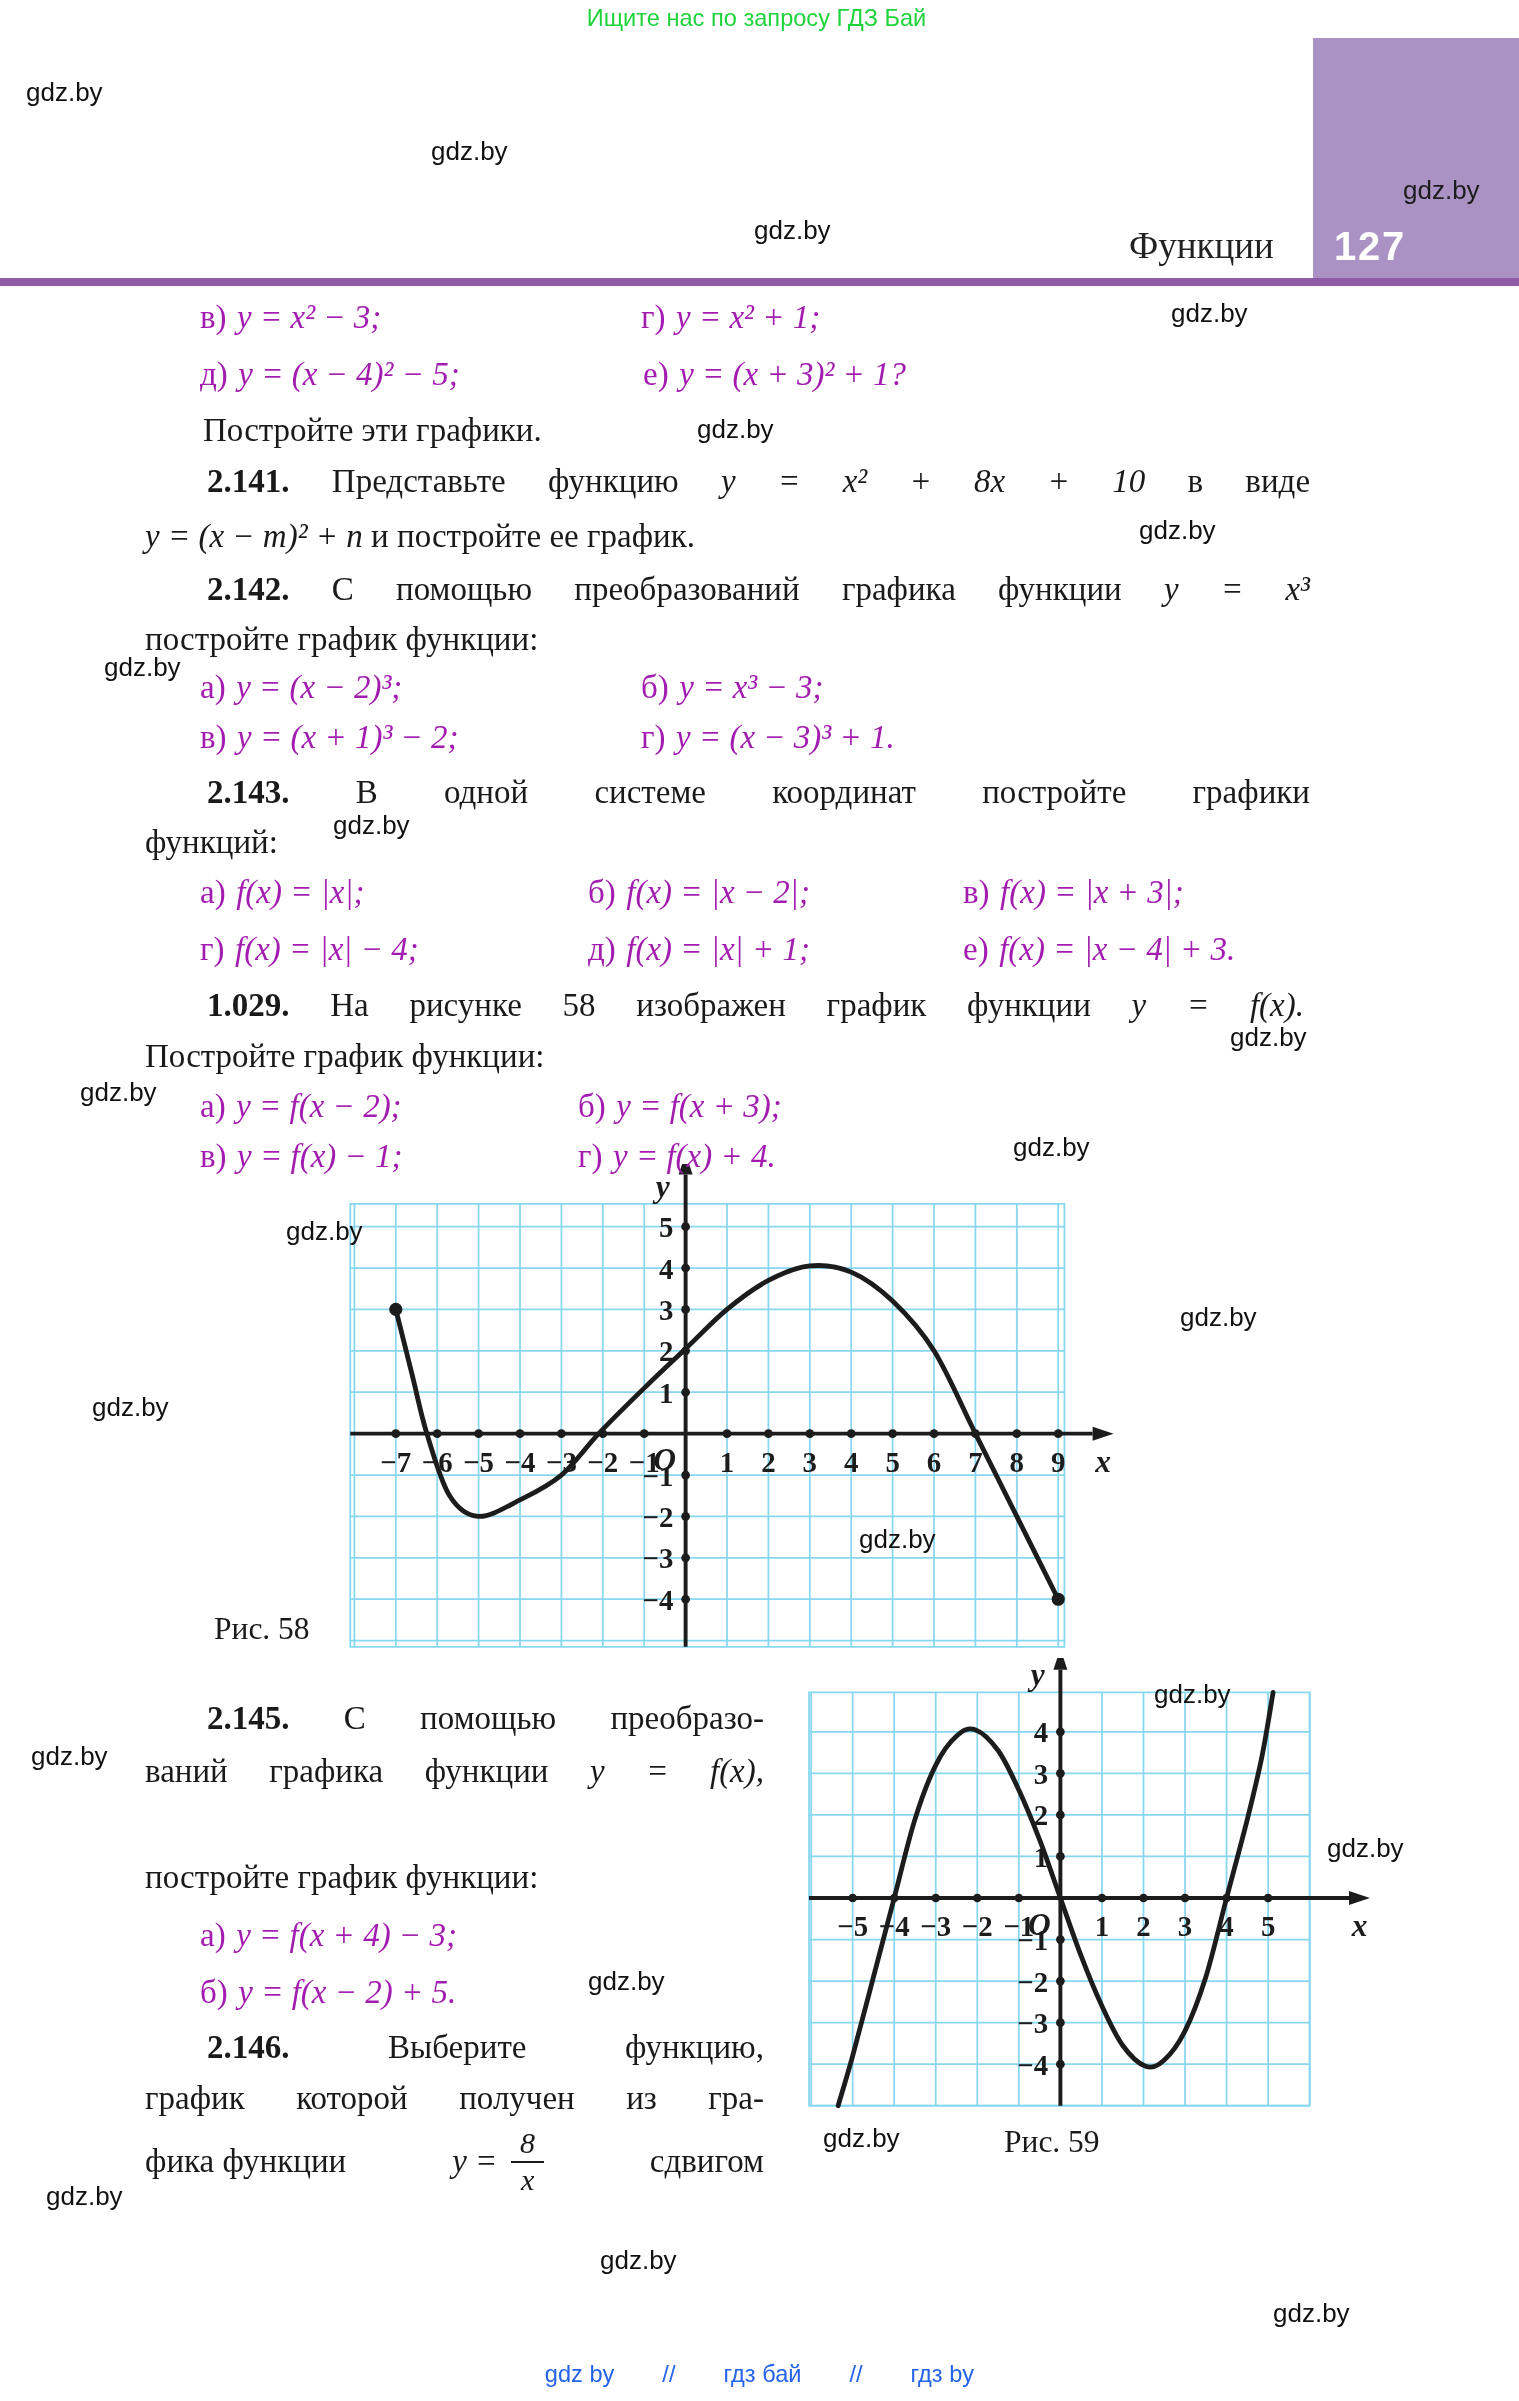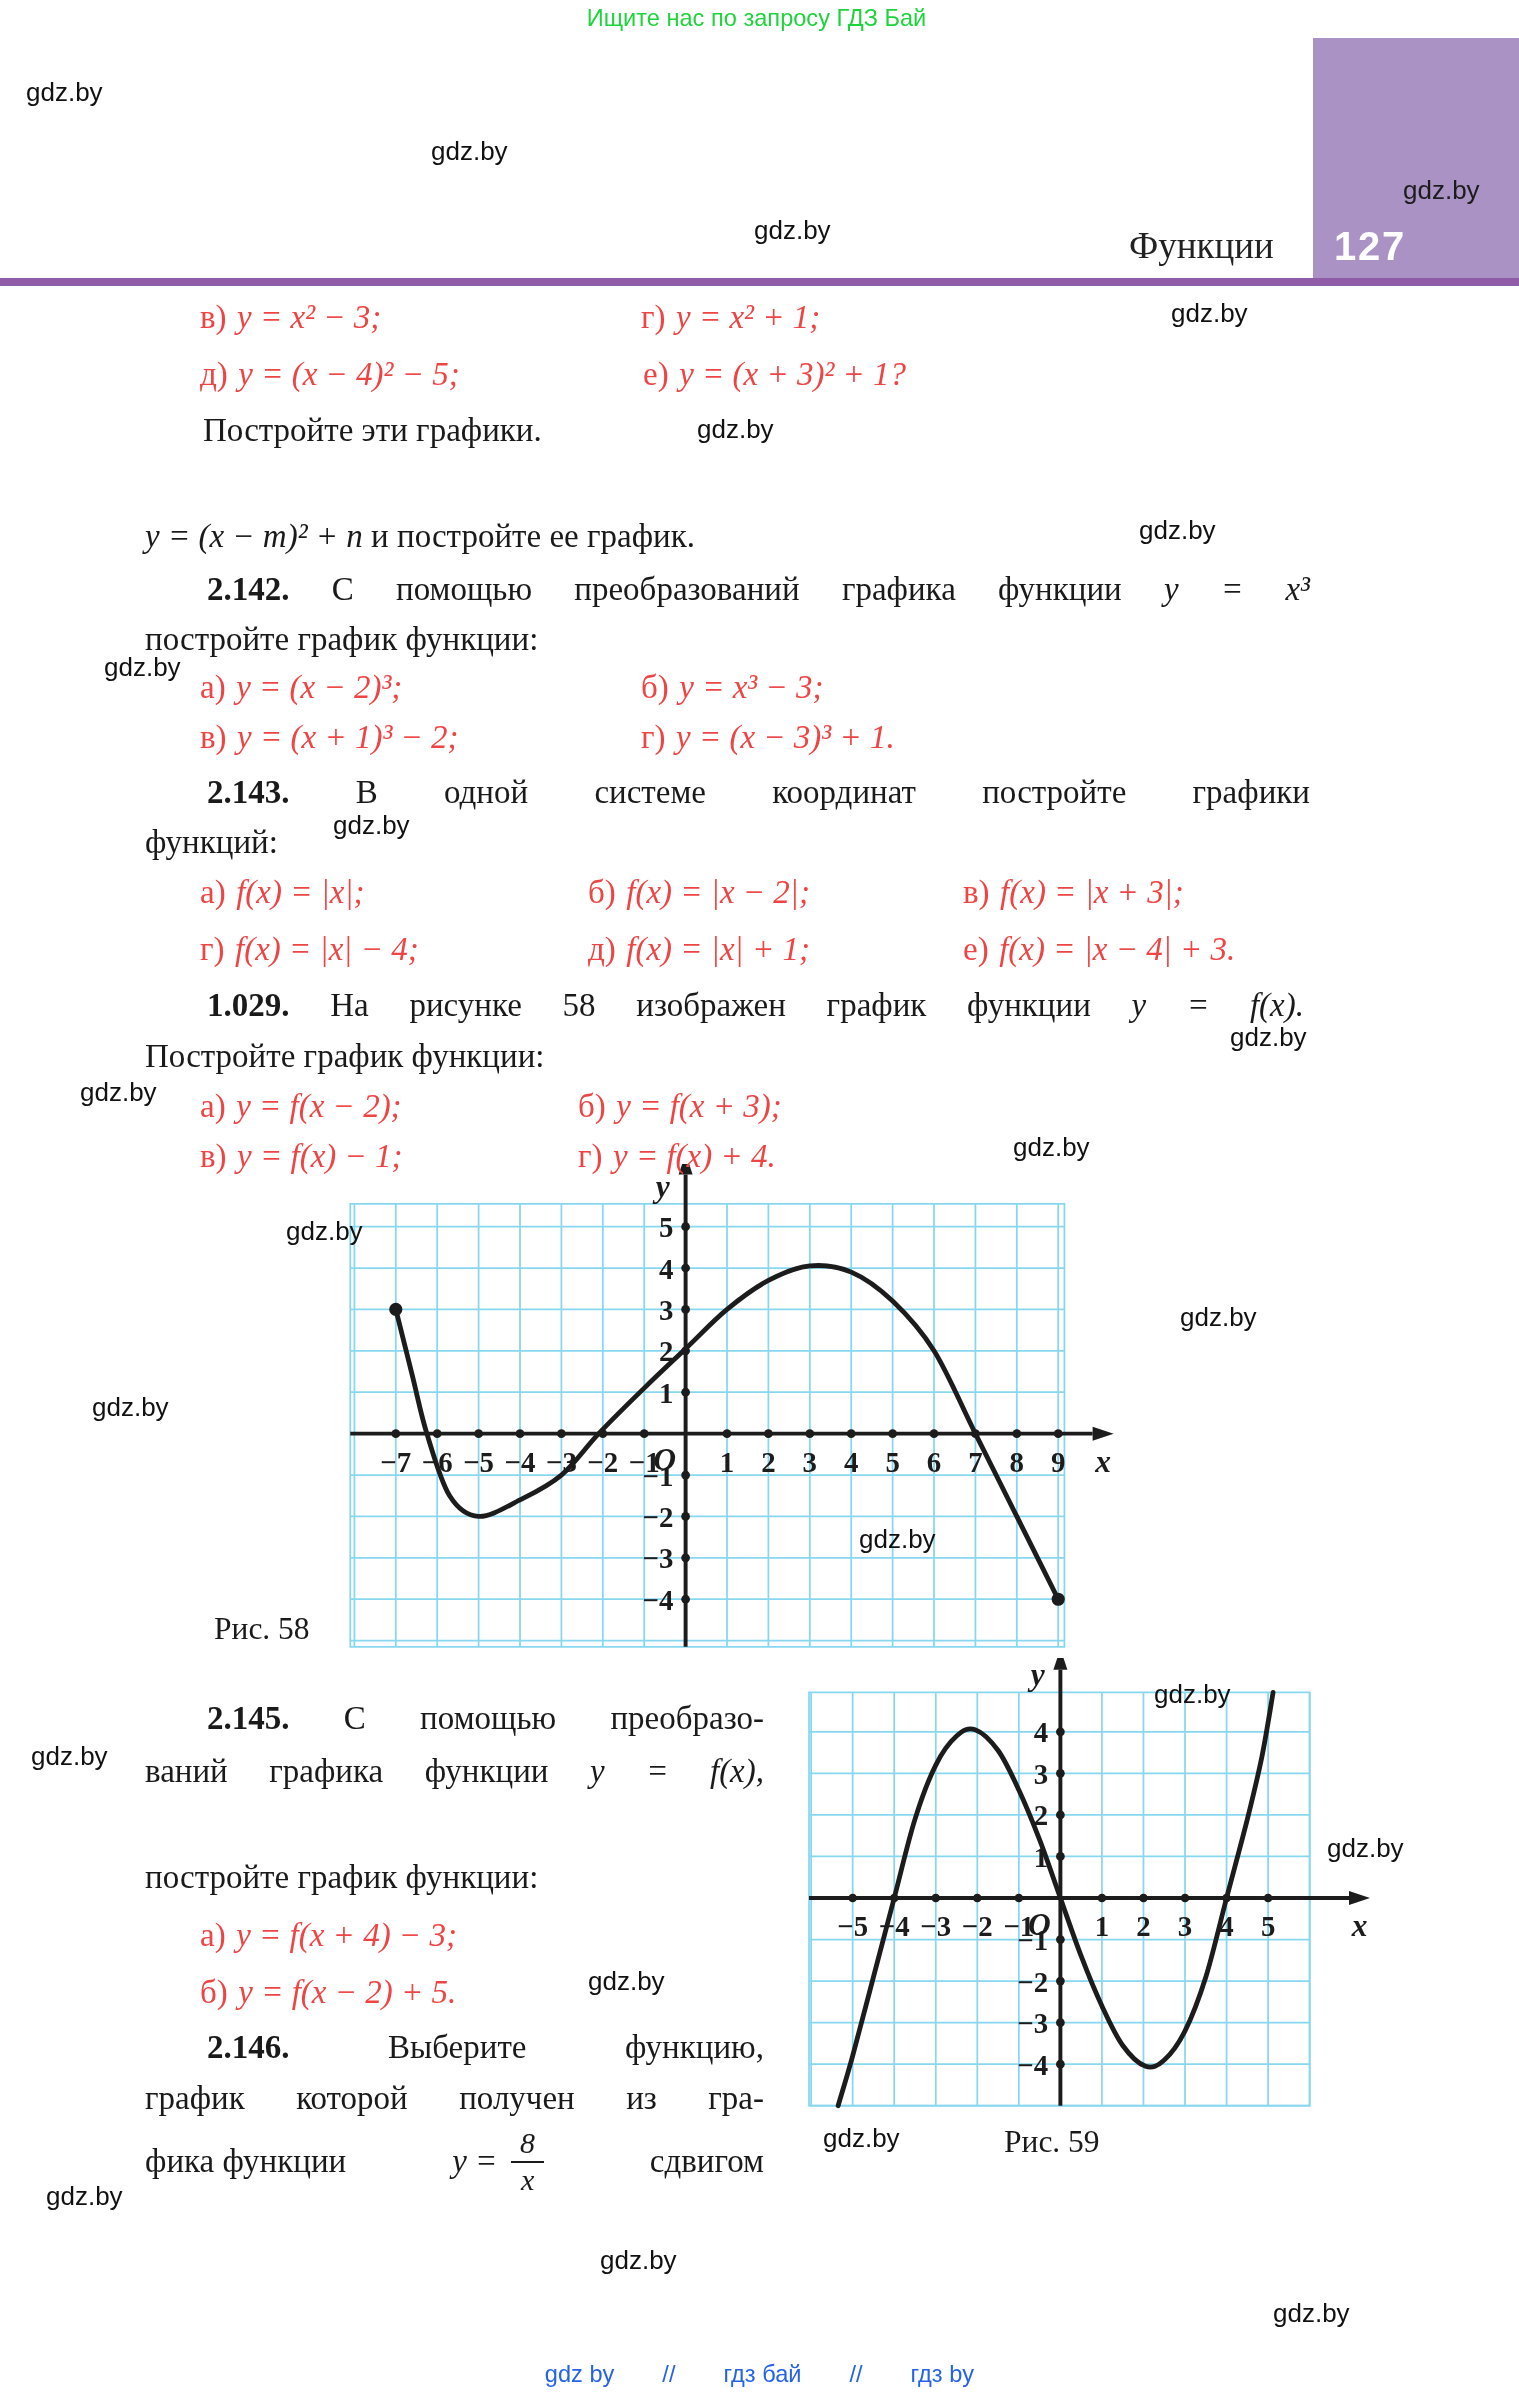--- a/index.html
+++ b/index.html
@@ -11,21 +11,21 @@
           background:#ab92c5;z-index:1;}
   .purple-rule{position:absolute;left:0;top:278px;width:1519px;height:7.9px;background:#8f5ca8;z-index:2;}
   .pagenum{position:absolute;left:21px;top:186px;font:700 40px "Liberation Sans",sans-serif;
           color:#ffffff;letter-spacing:1.8px;}
   .wm-inblock{position:absolute;left:90px;top:137px;font:400 26px "Liberation Sans",sans-serif;color:#1c1c1c;}
   .section-title{position:absolute;left:1129px;top:224px;font:400 37px "Liberation Serif",serif;color:#222;z-index:3;}
   .line{position:absolute;font:400 33px "Liberation Serif",serif;color:#1a1a1a;white-space:nowrap;z-index:3;}
   .just{white-space:normal;text-align:justify;text-align-last:justify;}
   .bnum{font-weight:700;}
   .frm{font-style:italic;}
-  .item{position:absolute;font:400 33px "Liberation Serif",serif;color:#ef4444;white-space:nowrap;z-index:3;}
+  .item{position:absolute;font:400 33px "Liberation Serif",serif;color:#a21caf;white-space:nowrap;z-index:3;}
   .item .lbl{margin-right:10.5px;}
   .caption{position:absolute;font:400 31.5px "Liberation Serif",serif;color:#1a1a1a;z-index:3;}
   .wm{position:absolute;font:400 26px "Liberation Sans",sans-serif;color:#111;white-space:nowrap;z-index:4;}
   .fracline{position:absolute;left:145px;top:2121px;width:619px;height:81px;display:flex;
           justify-content:space-between;align-items:center;font:400 33px "Liberation Serif",serif;z-index:3;}
   .frgroup{display:flex;align-items:center;gap:14px;}
   .frac{display:inline-flex;flex-direction:column;align-items:center;font-style:italic;
           font-size:30px;line-height:1.15;}
   .fnum{border-bottom:2.6px solid #1a1a1a;padding:0 8.8px;}
   .pink{position:absolute;left:0;right:0;top:2207px;text-align:center;
@@ -58,20 +58,26 @@
     <span class="lbl">г)</span><span class="frm">y = x² + 1;</span>
   </div>
   <div class="item" style="left:200px;top:356px">
     <span class="lbl">д)</span><span class="frm">y = (x − 4)² − 5;</span>
   </div>
   <div class="item" style="left:643px;top:356px">
     <span class="lbl">е)</span><span class="frm">y = (x + 3)² + 1?</span>
   </div>
   <div class="line" style="left:203px;top:412px">Постройте эти графики.</div>
 
+  <div class="line just" style="left:207px;top:463px;width:1103px">
+    <span class="bnum">2.141.</span>
+    <span>Представьте функцию</span>
+    <span class="frm">y = x² + 8x + 10</span>
+    <span>в виде</span>
+  </div>
   <div class="line" style="left:145px;top:518px">
     <span class="frm">y = (x − m)² + n</span>
     <span>и постройте ее график.</span>
   </div>
 
   <div class="line just" style="left:207px;top:571px;width:1103px">
     <span class="bnum">2.142.</span>
     <span>С помощью преобразований графика функции</span>
     <span class="frm">y = x³</span>
   </div>

